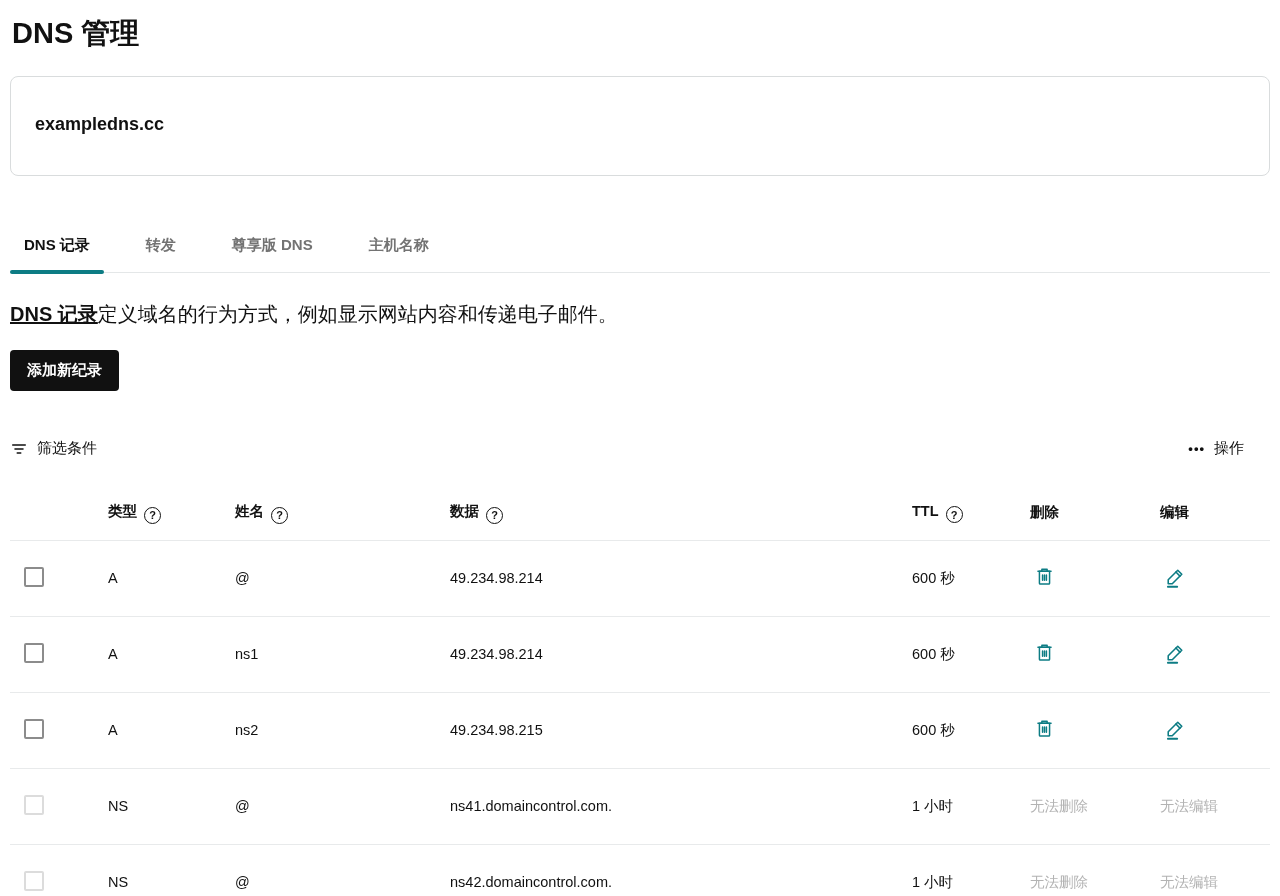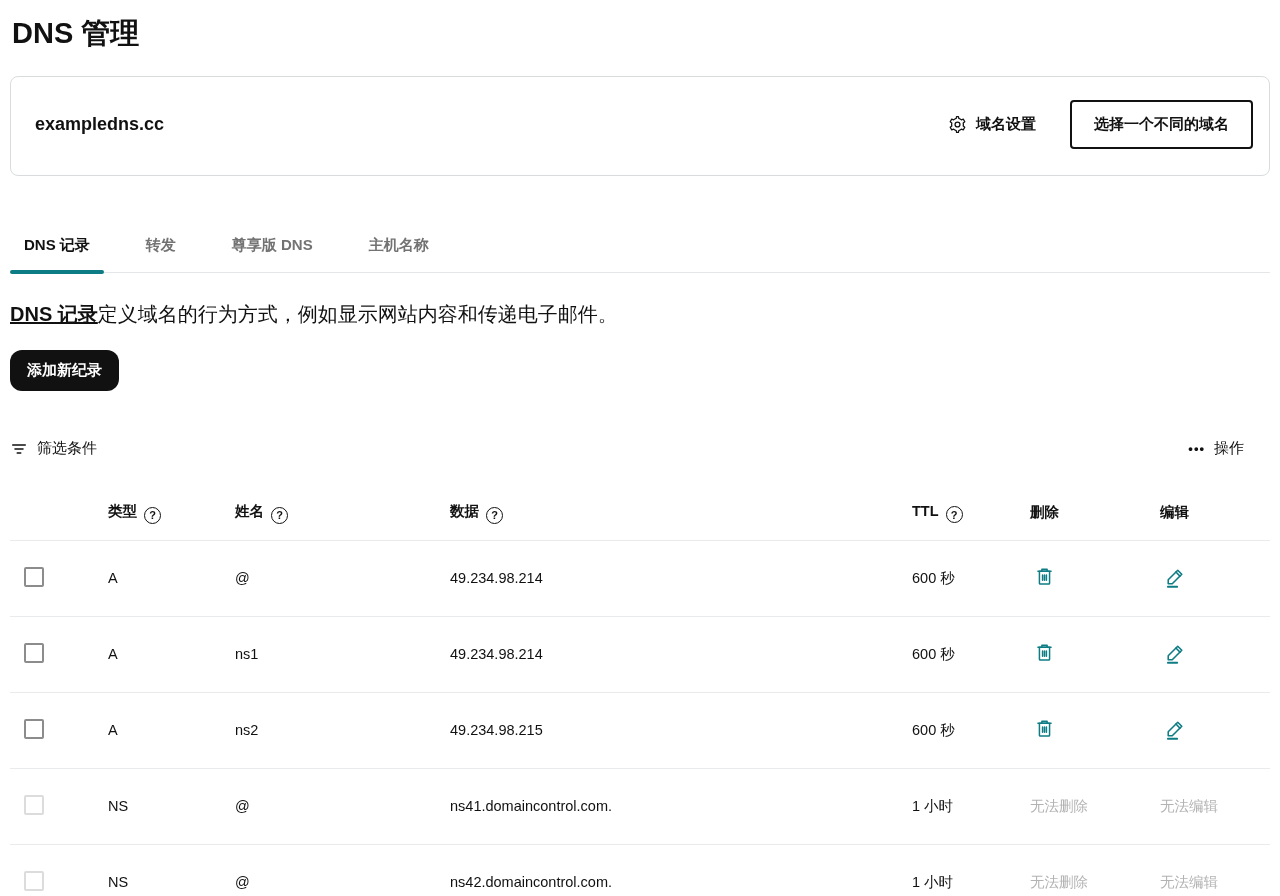--- a/index.html
+++ b/index.html
@@ -24,21 +24,21 @@
 
   .tabs { display: flex; gap: 28px; margin-top: 46px; border-bottom: 1px solid #e4e7e8; }
   .tab { padding: 14px 14px 17px; font-size: 15px; font-weight: 700; color: #737373; position: relative; cursor: pointer; white-space: nowrap; }
   .tab.active { color: #111; }
   .tab.active::after { content: ""; position: absolute; left: 0; right: 0; bottom: -2px; height: 4px; background: #0d7c84; border-radius: 3px; }
 
   .desc { margin-top: 28px; font-size: 20px; }
   .desc-link { font-weight: 700; text-decoration: underline; cursor: pointer; }
 
   .add-btn {
-    margin-top: 22px; background: #111; color: #fff; border: none; border-radius: 12px;
+    margin-top: 22px; background: #111; color: #fff; border: none; border-radius: 4px;
     font-size: 15px; font-weight: 700; padding: 11px 17px; font-family: inherit; cursor: pointer;
   }
 
   .toolbar { display: flex; justify-content: space-between; align-items: center; gap: 44px; margin-top: 48px; padding-right: 26px; font-size: 15px; font-weight: 500; }
   .toolbar-item { display: flex; align-items: center; gap: 9px; cursor: pointer; background: none; border: none; font-family: inherit; font-size: 15px; font-weight: 500; color: #111; }
   .ellipsis-glyph { font-weight: 700; font-size: 13px; letter-spacing: 1px; }
 
   .table { margin-top: 24px; }
   .grid-row { display: grid; grid-template-columns: 90px 130px 215px 460px 115px 120px 1fr; align-items: center; }
   .thead { font-weight: 700; font-size: 14.5px; padding: 20px 0 16px; border-bottom: 1px solid #e8eaeb; }
@@ -65,30 +65,20 @@
 </style>
 </head>
 <body>
 
 <div class="container">
 
   <h1 class="page-title">DNS 管理</h1>
 
   <div class="domain-card">
     <div class="domain-name">exampledns.cc</div>
-    <div class="card-right">
-      <button class="settings-link">
-        <svg width="19" height="19" viewBox="0 0 24 24" fill="none" stroke="#111" stroke-width="1.6" stroke-linecap="round" stroke-linejoin="round">
-          <circle cx="12" cy="12" r="3.1"></circle>
-          <path d="M19.2 13.9a7.6 7.6 0 0 0 0-3.8l2-1.6-1.9-3.2-2.4.8a7.6 7.6 0 0 0-3.3-1.9L13.2 2h-2.4l-.4 2.2a7.6 7.6 0 0 0-3.3 1.9l-2.4-.8-1.9 3.2 2 1.6a7.6 7.6 0 0 0 0 3.8l-2 1.6 1.9 3.2 2.4-.8a7.6 7.6 0 0 0 3.3 1.9l.4 2.2h2.4l.4-2.2a7.6 7.6 0 0 0 3.3-1.9l2.4.8 1.9-3.2-2-1.6z"></path>
-        </svg>
-        <span>域名设置</span>
-      </button>
-      <button class="switch-btn">选择一个不同的域名</button>
-    </div>
   </div>
 
   <div class="tabs">
       <div class="tab active"><span>DNS 记录</span></div>
       <div class="tab"><span>转发</span></div>
       <div class="tab"><span>尊享版 DNS</span></div>
       <div class="tab"><span>主机名称</span></div>
     </div>
 
   <p class="desc"><span class="desc-link">DNS 记录</span><span>定义域名的行为方式，例如显示网站内容和传递电子邮件。</span></p>

